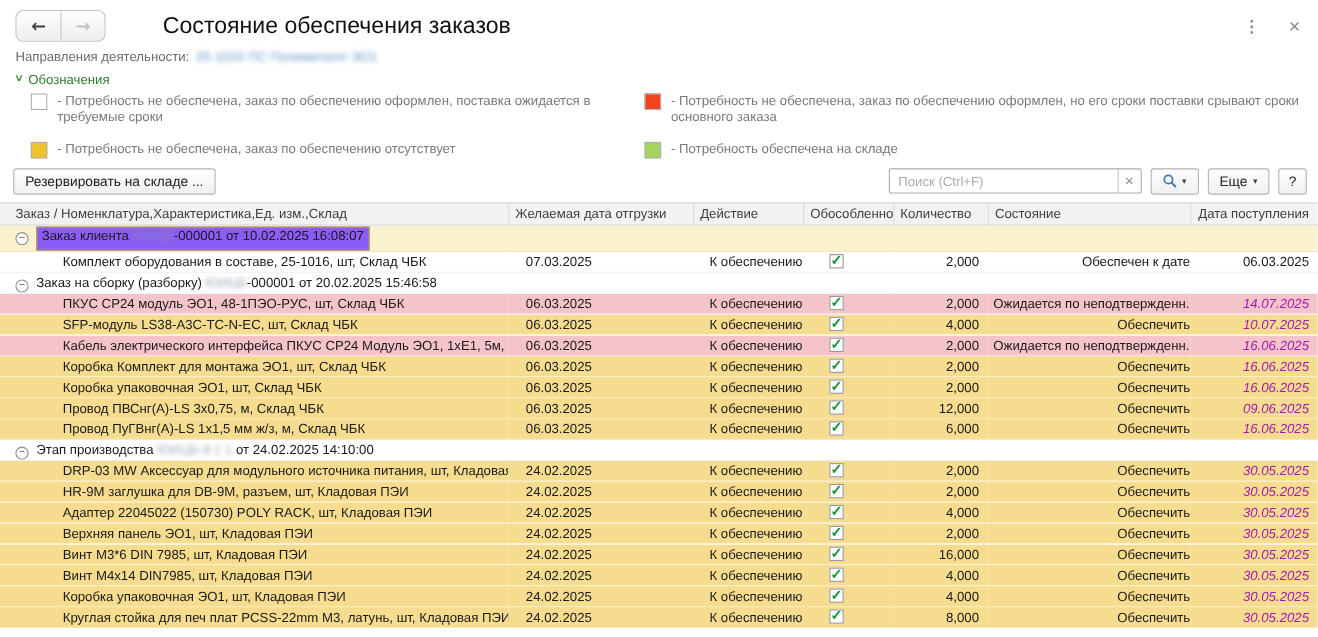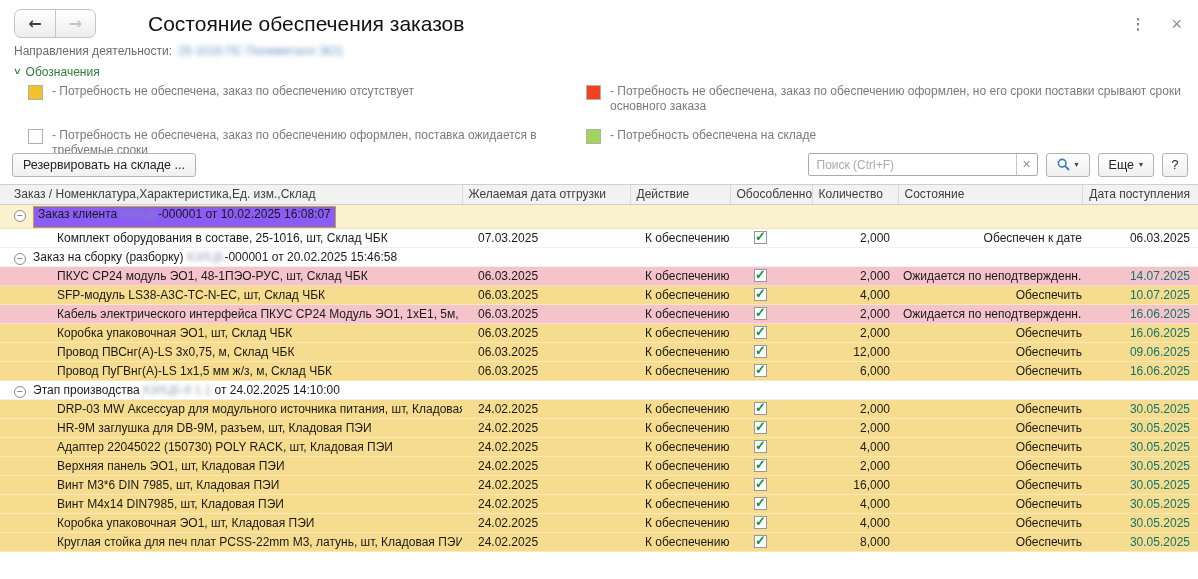--- a/index.html
+++ b/index.html
@@ -62,21 +62,21 @@
   tr.bg-pink   { background:#F5C3CA; } tr.bg-pink   td { border-bottom:1px solid #F9D8DD; }
   tr.bg-cream  { background:#FAF1CF; } tr.bg-cream  td { border-bottom:1px solid #F3E6B8; }
   td.c-name  { padding-left:57px; }
   td.c-group { padding-left:14px; }
   td.c-ship   { padding-left:16px; }
   td.c-action { padding-left:15px; }
   td.c-sep    { padding-left:24px; }
   td.c-qty    { text-align:right; padding-right:8px; }
   td.c-status { padding-left:5px;text-align:right; }
   td.c-receipt{ text-align:right; padding-right:8px; }
-  td.c-receipt.red { color:#0f766e; }
+  td.c-receipt.red { color:#a21caf;font-style:italic; }
   .expander { display:inline-block; width:12px; height:12px; border:1px solid #8E8E8E; border-radius:50%;
               color:#5E5E5E; font-size:10px; line-height:10px; text-align:center; margin-right:7px;
               vertical-align:-1px; background:#FCFCFC; }
   .hl { background:#8b5cf6; border:1px solid #BFA23B; display:inline-block; height:22px;
         line-height:15px; padding:0 4px; }
   .blur-code { filter:blur(2.3px); opacity:.8; color:#8293A8; }
   .cb { display:inline-block; width:13px; height:13px; border:1px solid #979797; background:#fff;
         position:relative; vertical-align:-2px; cursor:pointer; }
   .cb::after { content:"\2713"; position:absolute; left:0px; top:-4px; color:#18953C;
                font-weight:700; font-size:13px; }
@@ -100,26 +100,26 @@
   <span>Направления деятельности:</span><span class="blur-link">25-1016 ПС Полиметалл ЭО1</span>
 </div>
 
 <div class="legend">
   <div class="legend-title">
     <span class="chev">∨</span>
     <span>Обозначения</span>
   </div>
   <div class="legend-grid" id="legend-grid">
       <div class="legend-item">
+        <span class="swatch" style="background: rgb(255, 255, 255);"></span>
+        <span class="txt">- Потребность не обеспечена, заказ по обеспечению оформлен, поставка ожидается в требуемые сроки</span>
+      </div>
+      <div class="legend-item">
         <span class="swatch" style="background: rgb(239, 195, 43);"></span>
         <span class="txt">- Потребность не обеспечена, заказ по обеспечению отсутствует</span>
-      </div>
-      <div class="legend-item">
-        <span class="swatch" style="background: rgb(255, 255, 255);"></span>
-        <span class="txt">- Потребность не обеспечена, заказ по обеспечению оформлен, поставка ожидается в требуемые сроки</span>
       </div>
       <div class="legend-item wide">
         <span class="swatch" style="background: rgb(244, 67, 28);"></span>
         <span class="txt">- Потребность не обеспечена, заказ по обеспечению оформлен, но его сроки поставки срывают сроки основного заказа</span>
       </div>
       <div class="legend-item wide">
         <span class="swatch" style="background: rgb(162, 212, 94);"></span>
         <span class="txt">- Потребность обеспечена на складе</span>
       </div>
     </div>
@@ -217,20 +217,29 @@
       <tr class="bg-pink">
         <td class="c-name">Кабель электрического интерфейса ПКУС СР24 Модуль ЭО1, 1хЕ1, 5м, шт,...</td>
         <td class="c-ship">06.03.2025</td>
         <td class="c-action">К обеспечению</td>
         <td class="c-sep"><span class="cb"></span></td>
         <td class="c-qty">2,000</td>
         <td class="c-status">Ожидается по неподтвержденн...</td>
         <td class="c-receipt red">16.06.2025</td>
       </tr>
       <tr class="bg-yellow">
+        <td class="c-name">Коробка Комплект для монтажа ЭО1, шт, Склад ЧБК</td>
+        <td class="c-ship">06.03.2025</td>
+        <td class="c-action">К обеспечению</td>
+        <td class="c-sep"><span class="cb"></span></td>
+        <td class="c-qty">2,000</td>
+        <td class="c-status">Обеспечить</td>
+        <td class="c-receipt red">16.06.2025</td>
+      </tr>
+      <tr class="bg-yellow">
         <td class="c-name">Коробка упаковочная ЭО1, шт, Склад ЧБК</td>
         <td class="c-ship">06.03.2025</td>
         <td class="c-action">К обеспечению</td>
         <td class="c-sep"><span class="cb"></span></td>
         <td class="c-qty">2,000</td>
         <td class="c-status">Обеспечить</td>
         <td class="c-receipt red">16.06.2025</td>
       </tr>
       <tr class="bg-yellow">
         <td class="c-name">Провод ПВСнг(А)-LS 3х0,75, м, Склад ЧБК</td>

